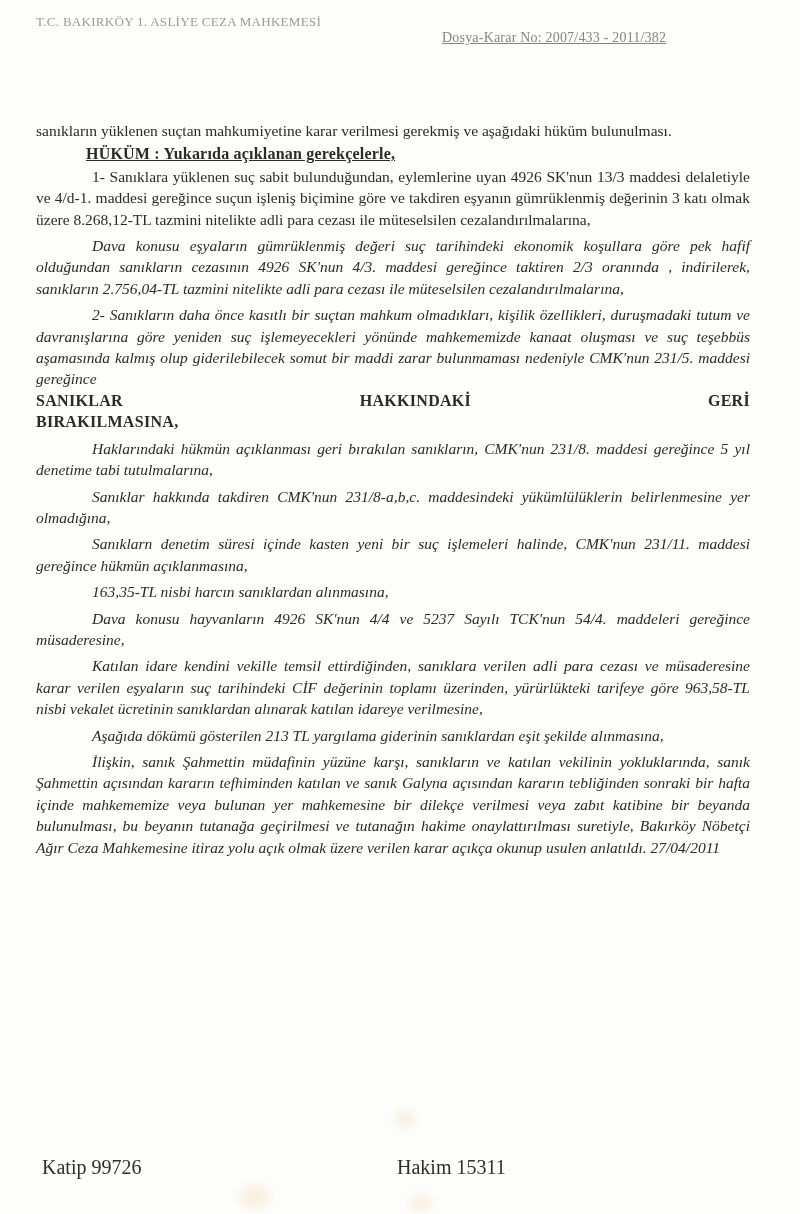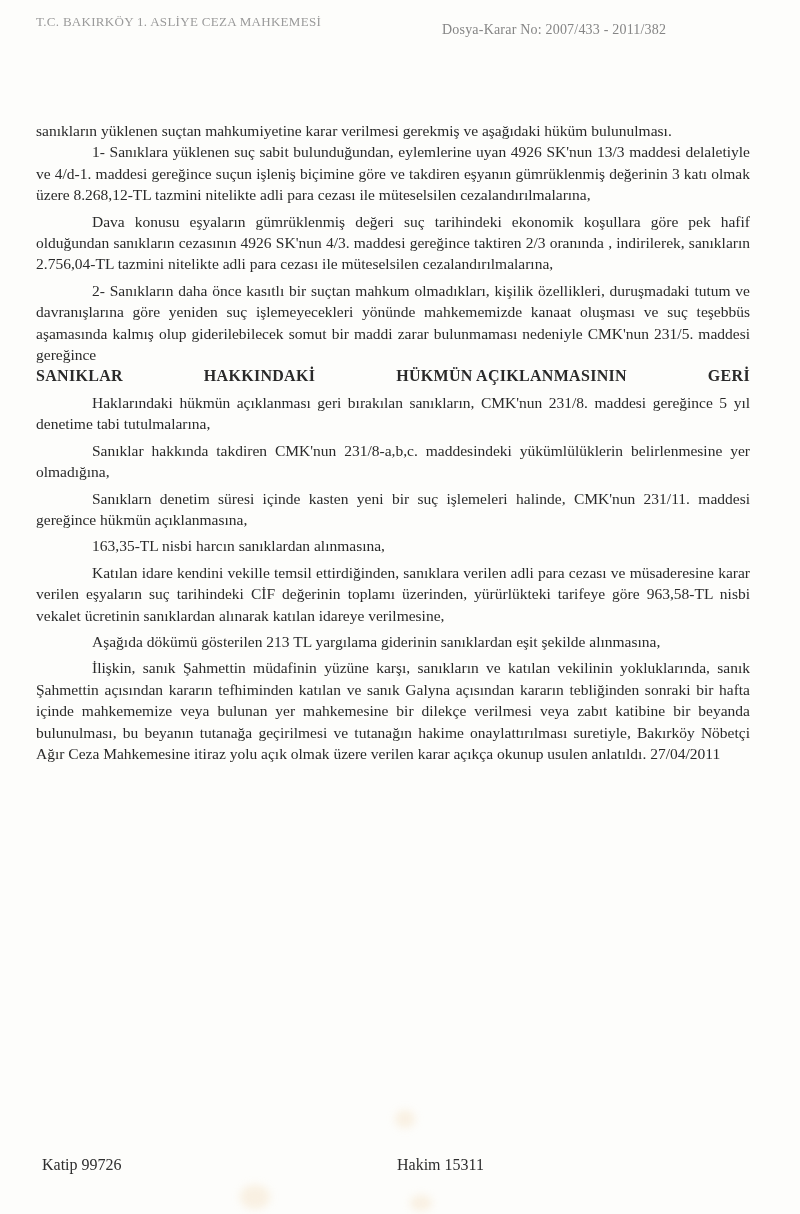--- a/index.html
+++ b/index.html
@@ -29,39 +29,40 @@
       position: absolute;
       left: 0;
       top: 0;
       font-size: 13px;
       color: #9a9a9a;
       letter-spacing: 0.3px;
     }
     .header .fileno {
       position: absolute;
       left: 406px;
-      top: 8px;
+      top: 16px;
       font-size: 14px;
       color: #858585;
+      text-decoration: underline;
     }
     .body-text {
       position: absolute;
       left: 36px;
       top: 120px;
       width: 714px;
       font-size: 15.5px;
       line-height: 21.4px;
     }
     .p {
       margin: 0;
       text-align: justify;
       text-align-last: left;
     }
     .ind { text-indent: 56px; }
-    .gap { margin-top: 5px; }
+    .gap { margin-top: 5px; font-style: italic; }
     .heading {
       margin: 2px 0 1px 0;
       padding-left: 50px;
       font-weight: bold;
       font-size: 16px;
       text-decoration: underline;
       letter-spacing: 0.2px;
     }
     .bold-line {
       font-weight: bold;
@@ -71,21 +72,21 @@
       letter-spacing: 0.3px;
     }
     .bold-line2 {
       font-weight: bold;
       font-size: 16px;
       letter-spacing: 0.3px;
     }
     .sign {
       position: absolute;
       top: 1156px;
-      font-size: 16px;
+      font-size: 20px;
       color: #2e2e2e;
     }
     .sign.left { left: 42px; }
     .sign.right { left: 397px; }
     .stain {
       position: absolute;
       border-radius: 50%;
       background: rgba(240, 205, 150, 0.25);
       filter: blur(4px);
     }
@@ -93,33 +94,35 @@
 </head>
 <body>
 
 <div class="header">
   <span class="court">T.C. BAKIRKÖY 1. ASLİYE CEZA MAHKEMESİ</span>
   <span class="fileno">Dosya-Karar No: 2007/433 - 2011/382</span>
 </div>
 
 <div class="body-text">
   <p class="p">sanıkların yüklenen suçtan mahkumiyetine karar verilmesi gerekmiş ve aşağıdaki hüküm bulunulması.</p>
+  <div class="heading">HÜKÜM : Yukarıda açıklanan gerekçelerle,</div>
   <p class="p ind">1- Sanıklara yüklenen suç sabit bulunduğundan, eylemlerine uyan 4926 SK'nun 13/3 maddesi delaletiyle ve 4/d-1. maddesi gereğince suçun işleniş biçimine göre ve takdiren eşyanın gümrüklenmiş değerinin 3 katı olmak üzere 8.268,12-TL tazmini nitelikte adli para cezası ile müteselsilen cezalandırılmalarına,</p>
   <p class="p ind gap">Dava konusu eşyaların gümrüklenmiş değeri suç tarihindeki ekonomik koşullara göre pek hafif olduğundan sanıkların cezasının 4926 SK'nun 4/3. maddesi gereğince taktiren 2/3 oranında , indirilerek, sanıkların 2.756,04-TL tazmini nitelikte adli para cezası ile müteselsilen cezalandırılmalarına,</p>
   <p class="p ind gap">2- Sanıkların daha önce kasıtlı bir suçtan mahkum olmadıkları, kişilik özellikleri, duruşmadaki tutum ve davranışlarına göre yeniden suç işlemeyecekleri yönünde mahkememizde kanaat oluşması ve suç teşebbüs aşamasında kalmış olup giderilebilecek somut bir maddi zarar bulunmaması nedeniyle CMK'nun 231/5. maddesi gereğince</p>
   <div class="bold-line">
     <span>SANIKLAR</span>
     <span>HAKKINDAKİ</span>
-    <span>HÜKMÜN AÇIKLANMASININ</span>
     <span>GERİ</span>
   </div>
+  <div class="bold-line2">BIRAKILMASINA,</div>
   <p class="p ind gap">Haklarındaki hükmün açıklanması geri bırakılan sanıkların, CMK'nun 231/8. maddesi gereğince 5 yıl denetime tabi tutulmalarına,</p>
   <p class="p ind gap">Sanıklar hakkında takdiren CMK'nun 231/8-a,b,c. maddesindeki yükümlülüklerin belirlenmesine yer olmadığına,</p>
   <p class="p ind gap">Sanıklarn denetim süresi içinde kasten yeni bir suç işlemeleri halinde, CMK'nun 231/11. maddesi gereğince hükmün açıklanmasına,</p>
   <p class="p ind gap">163,35-TL nisbi harcın sanıklardan alınmasına,</p>
+  <p class="p ind gap">Dava konusu hayvanların 4926 SK'nun 4/4 ve 5237 Sayılı TCK'nun 54/4. maddeleri gereğince müsaderesine,</p>
   <p class="p ind gap">Katılan idare kendini vekille temsil ettirdiğinden, sanıklara verilen adli para cezası ve müsaderesine karar verilen eşyaların suç tarihindeki CİF değerinin toplamı üzerinden, yürürlükteki tarifeye göre 963,58-TL nisbi vekalet ücretinin sanıklardan alınarak katılan idareye verilmesine,</p>
   <p class="p ind gap">Aşağıda dökümü gösterilen 213 TL yargılama giderinin sanıklardan eşit şekilde alınmasına,</p>
   <p class="p ind gap">İlişkin, sanık Şahmettin müdafinin yüzüne karşı, sanıkların ve katılan vekilinin yokluklarında, sanık Şahmettin açısından kararın tefhiminden katılan ve sanık Galyna açısından kararın tebliğinden sonraki bir hafta içinde mahkememize veya bulunan yer mahkemesine bir dilekçe verilmesi veya zabıt katibine bir beyanda bulunulması, bu beyanın tutanağa geçirilmesi ve tutanağın hakime onaylattırılması suretiyle, Bakırköy Nöbetçi Ağır Ceza Mahkemesine itiraz yolu açık olmak üzere verilen karar açıkça okunup usulen anlatıldı. 27/04/2011</p>
 </div>
 
 <div class="sign left">Katip 99726</div>
 <div class="sign right">Hakim 15311</div>
 
 <div class="stain" style="left:240px;top:1185px;width:30px;height:24px;"></div>
 <div class="stain" style="left:395px;top:1110px;width:20px;height:18px;"></div>

